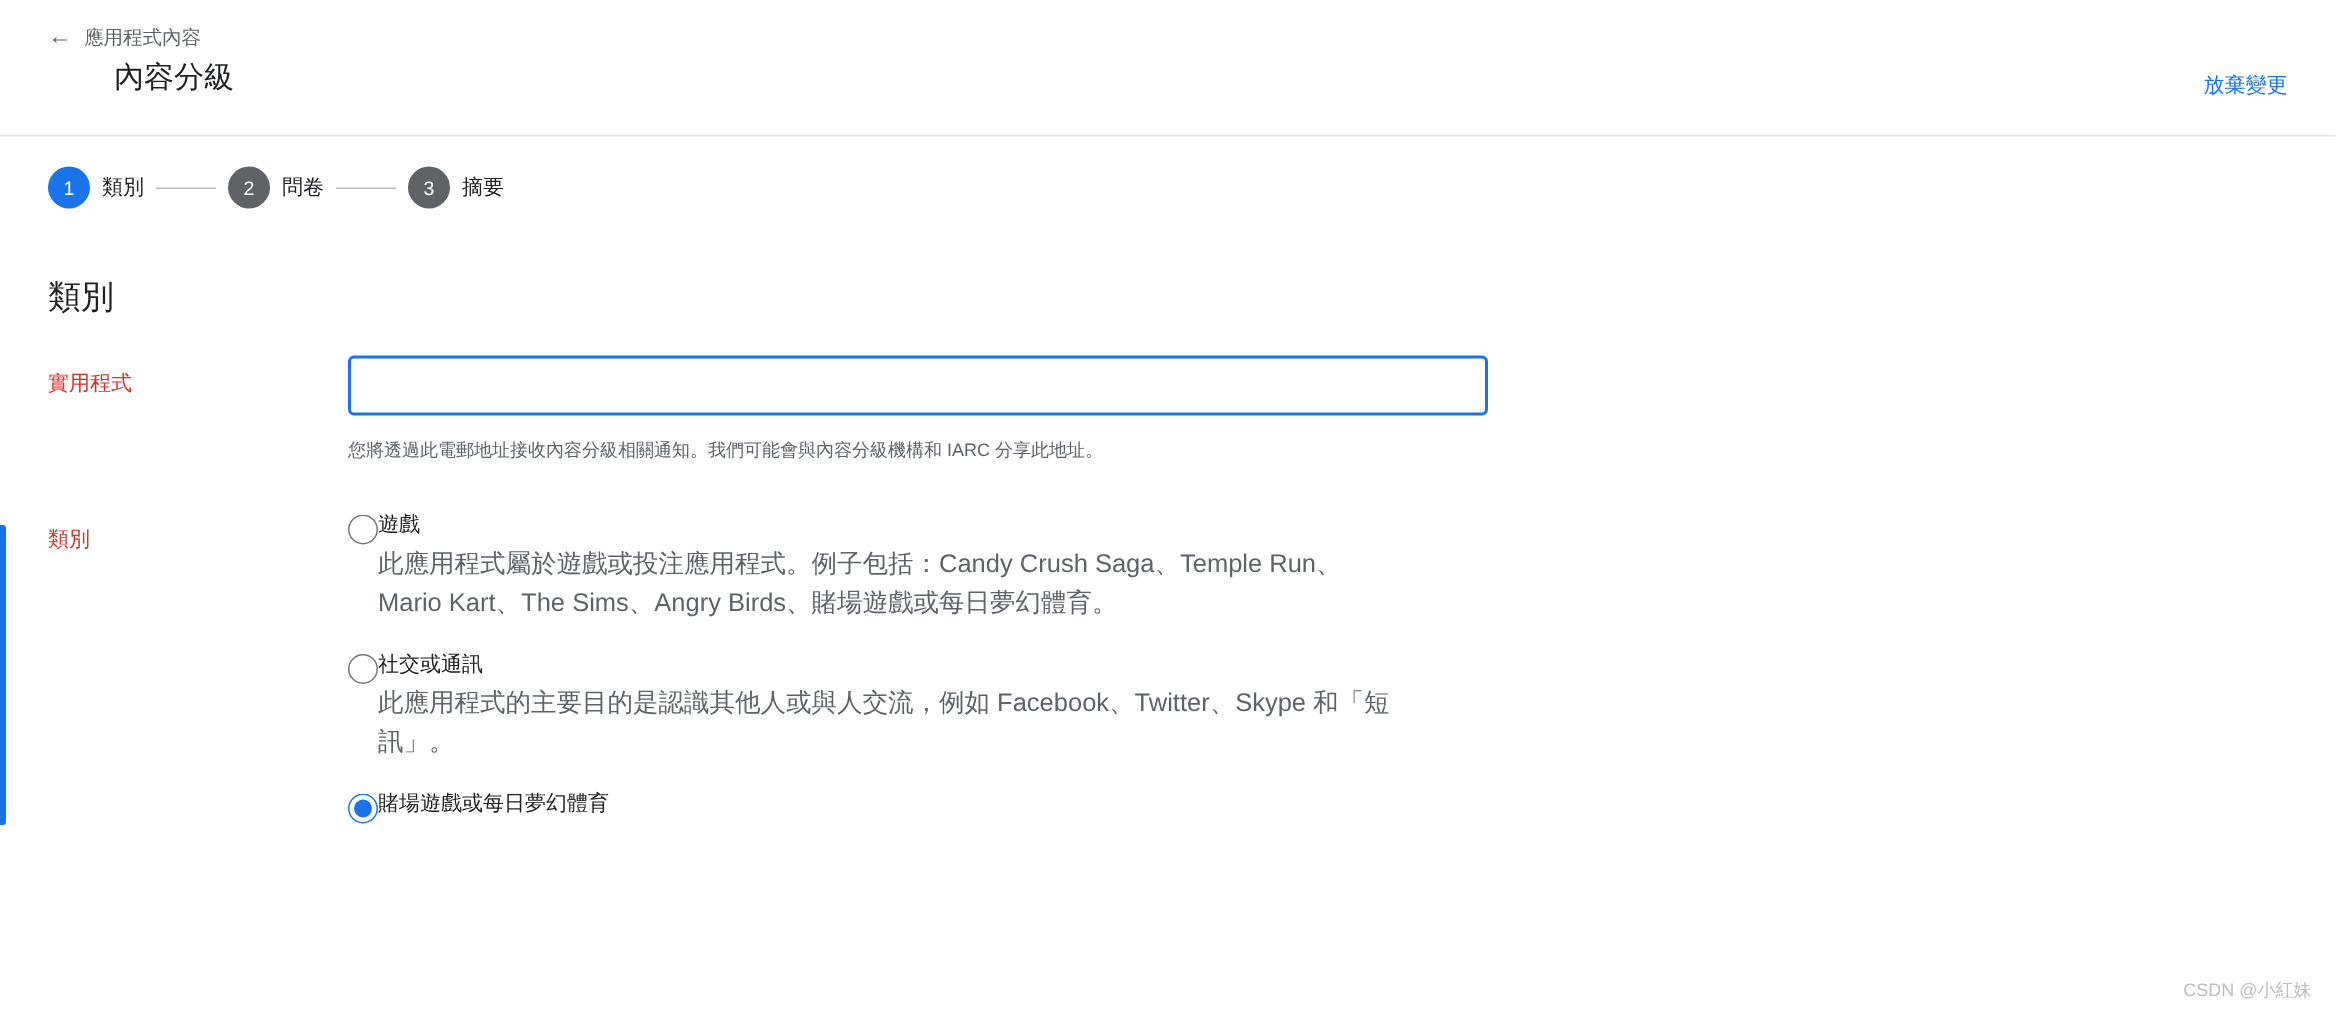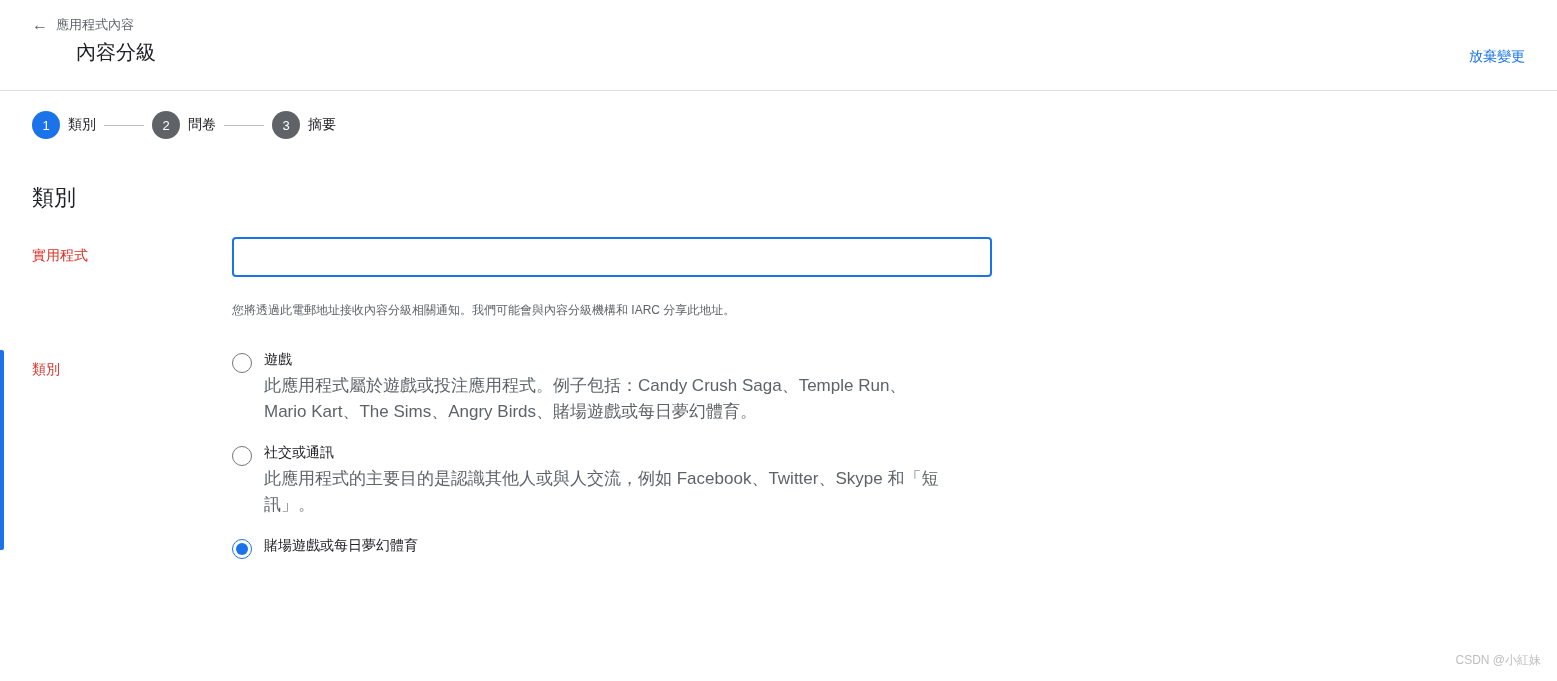--- a/index.html
+++ b/index.html
@@ -128,33 +128,32 @@
       border-radius: 4px;
       padding: 8px 12px;
       font-size: 14px;
       color: #202124;
       outline: none;
       height: 40px;
     }
     .input-hint {
       font-size: 12px;
       color: #5f6368;
-      margin-top: 24px;
+      margin-top: 14px;
       line-height: 1.5;
     }
     
     .radio-options {
       display: flex;
       flex-direction: column;
       gap: 20px;
     }
     .radio-option {
       display: flex;
       align-items: flex-start;
-      gap: 12px;
     }
     .radio-input {
       width: 20px;
       height: 20px;
       min-width: 20px;
       margin-top: 2px;
       accent-color: #1a73e8;
       cursor: pointer;
     }
     .radio-text {}

